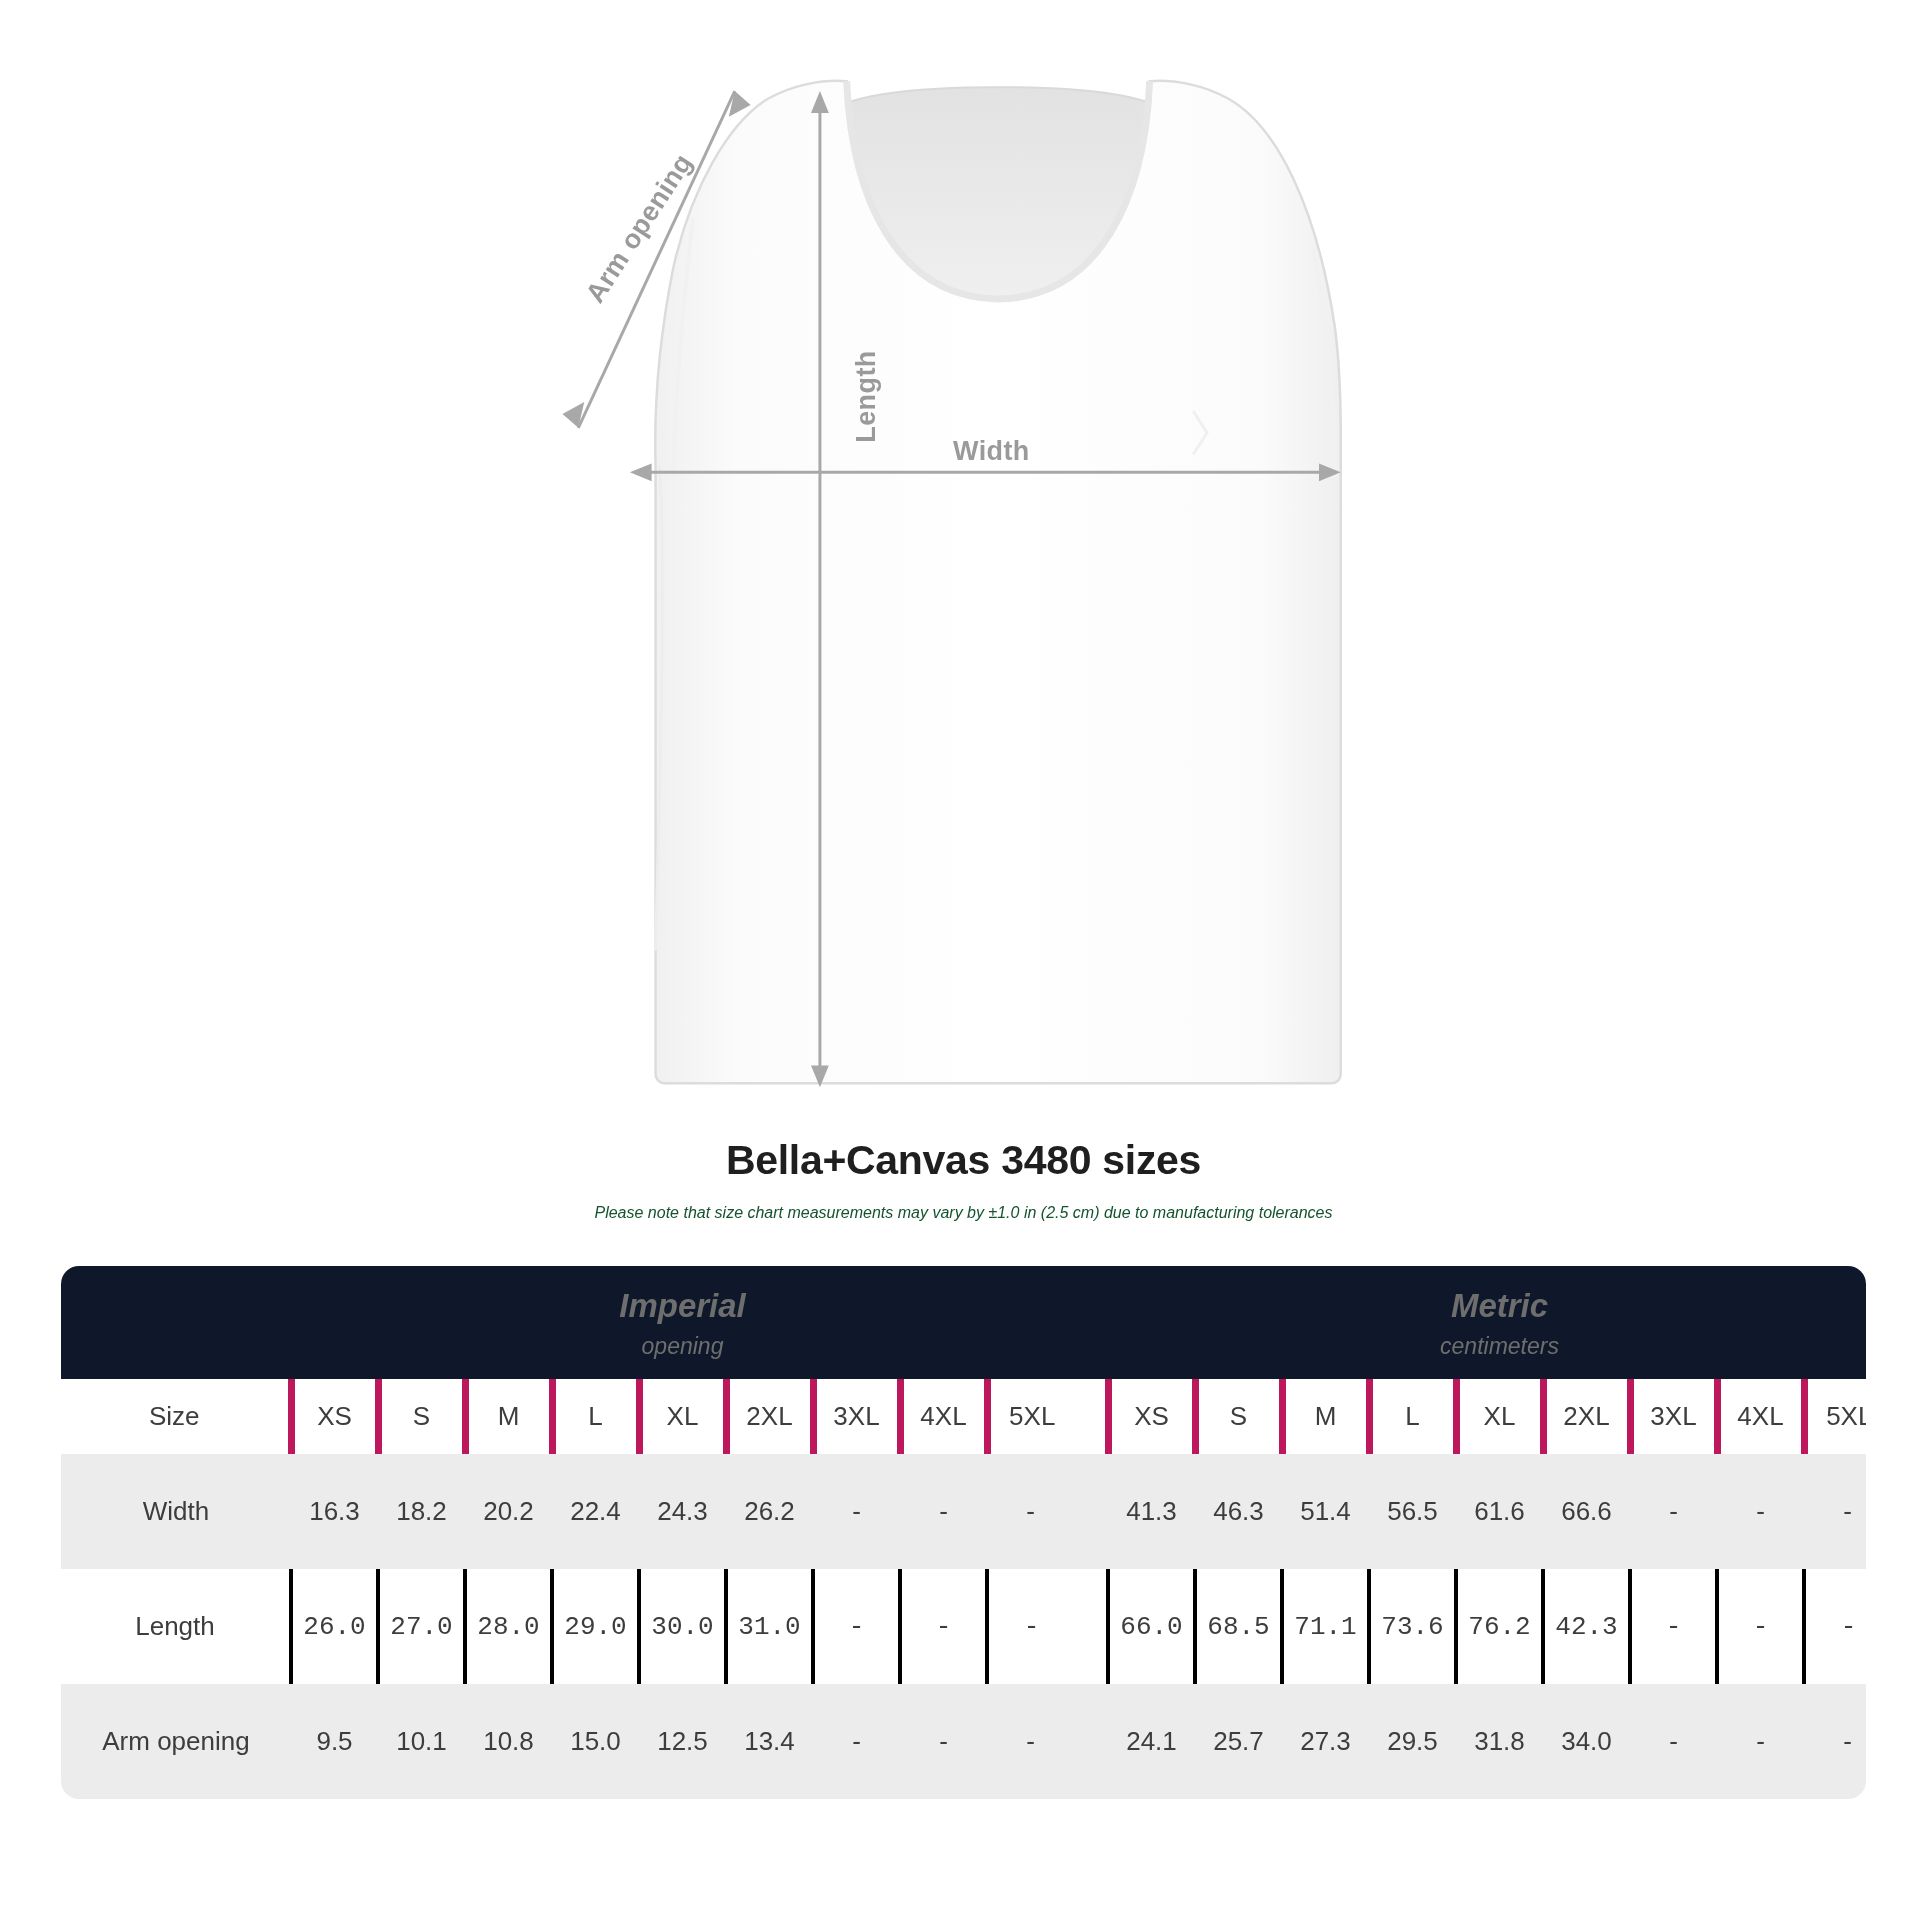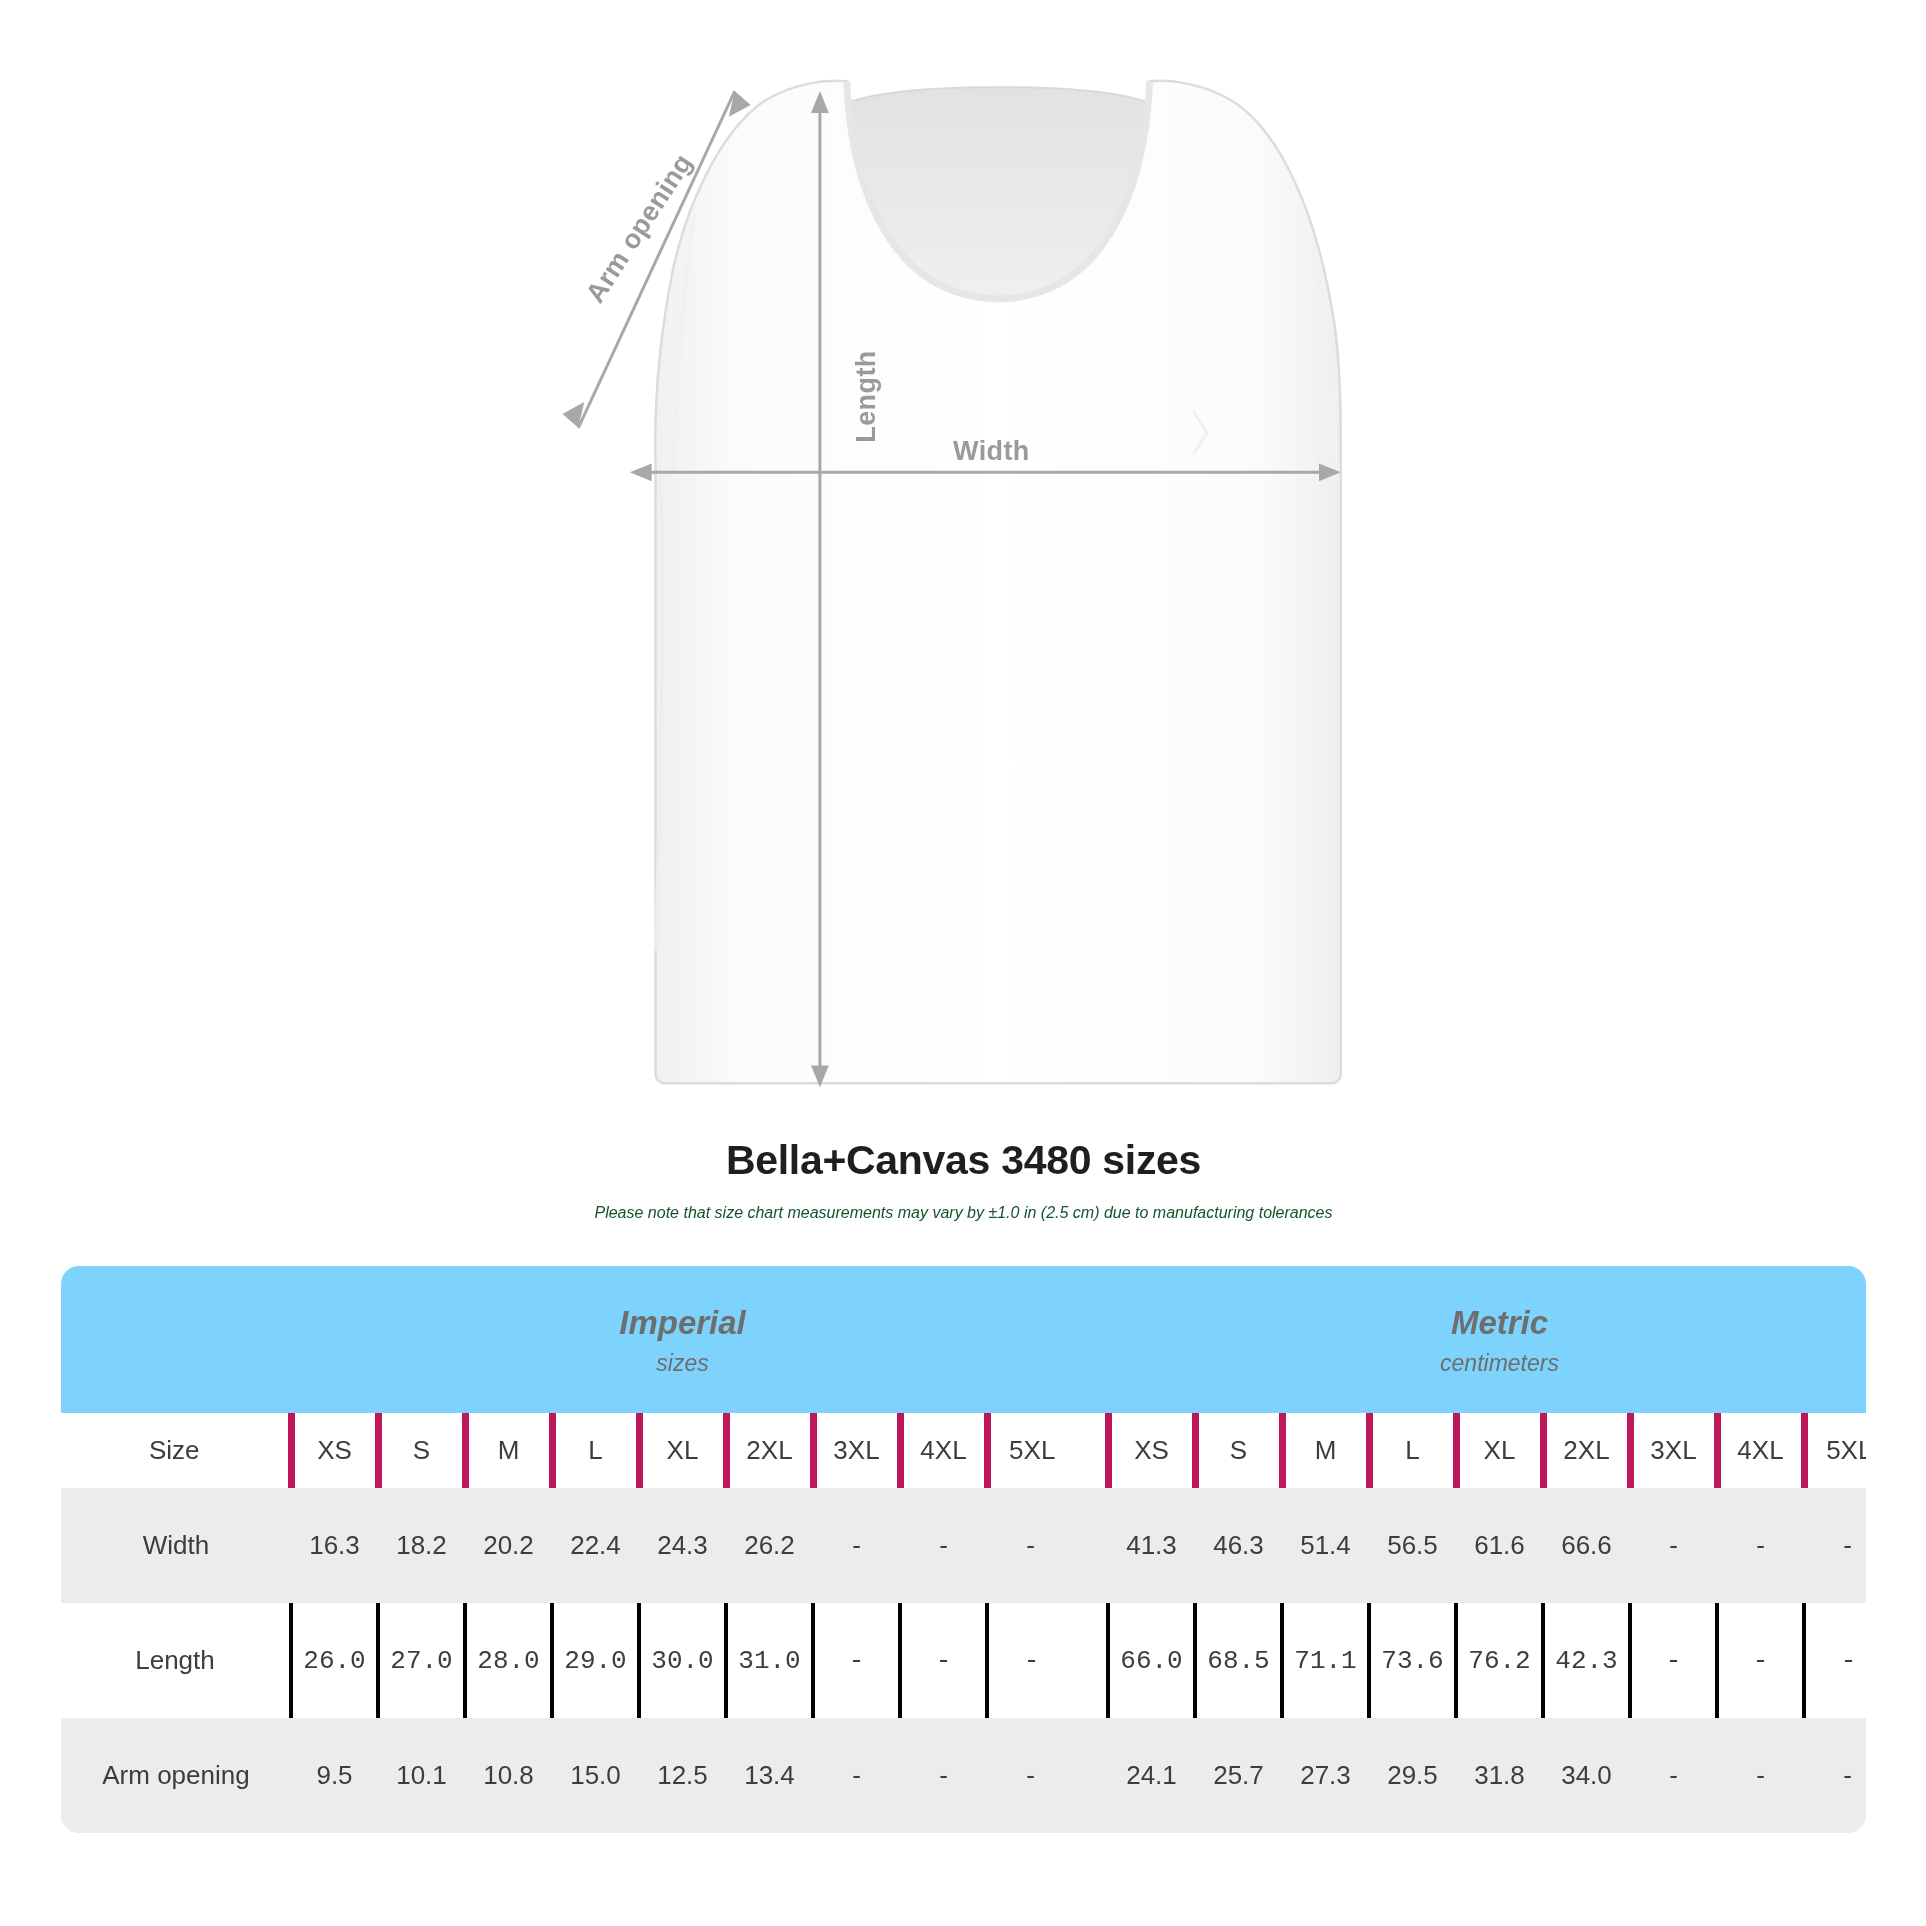--- a/index.html
+++ b/index.html
@@ -86,22 +86,22 @@
   table.size-table td, table.size-table th {
     text-align: center;
     font-size: 26px;
     color: #3d3d3d;
     font-weight: normal;
     padding: 0;
     border: none;
   }
   
   .unit-row td {
-    height: 147px;
-    background: #7dd3fc;
+    height: 113px;
+    background: #0f172a;
     vertical-align: middle;
   }
   .unit-name {
     font-size: 33px;
     font-style: italic;
     font-weight: bold;
     color: #6e6e6e;
     line-height: 1.25;
   }
   .unit-sub {
@@ -250,21 +250,21 @@
         <col class="val-col">
         <col class="val-col">
       <col class="val-col">
     </colgroup>
     <tbody>
 
       <tr class="unit-row">
         <td></td>
         <td colspan="9">
           <div class="unit-name">Imperial</div>
-          <div class="unit-sub">sizes</div>
+          <div class="unit-sub">opening</div>
         </td>
         <td></td>
         <td colspan="9">
           <div class="unit-name">Metric</div>
           <div class="unit-sub">centimeters</div>
         </td>
       </tr>
 
       <tr class="head-row">
         <td>Size</td>

